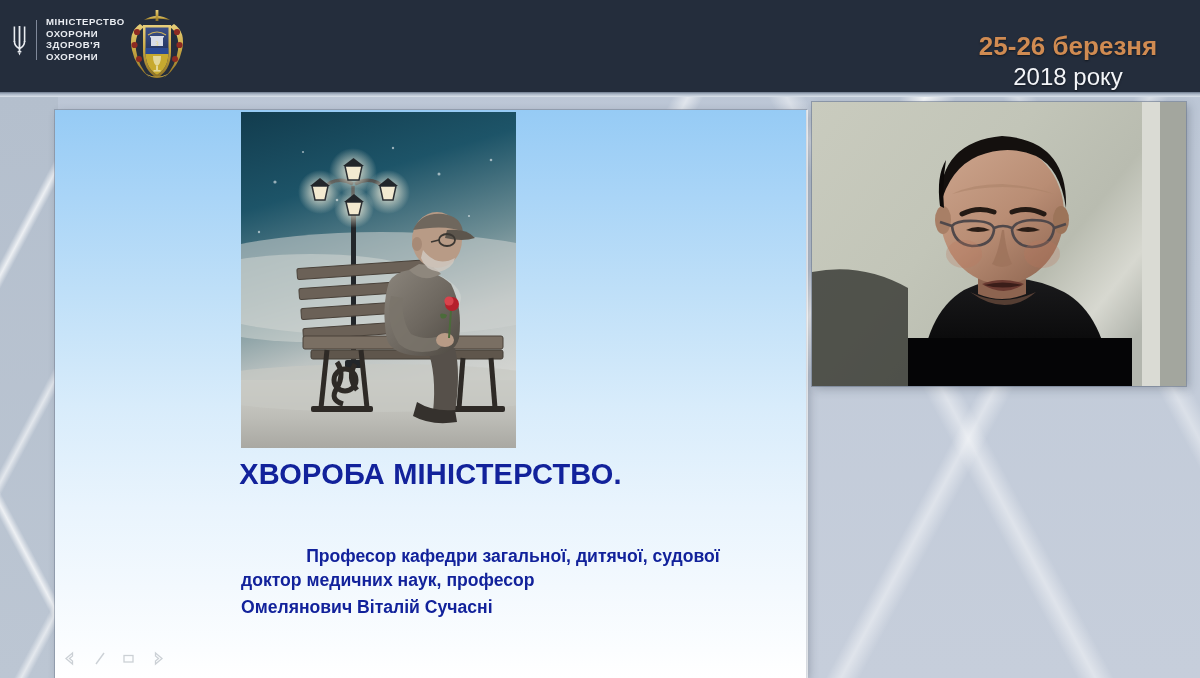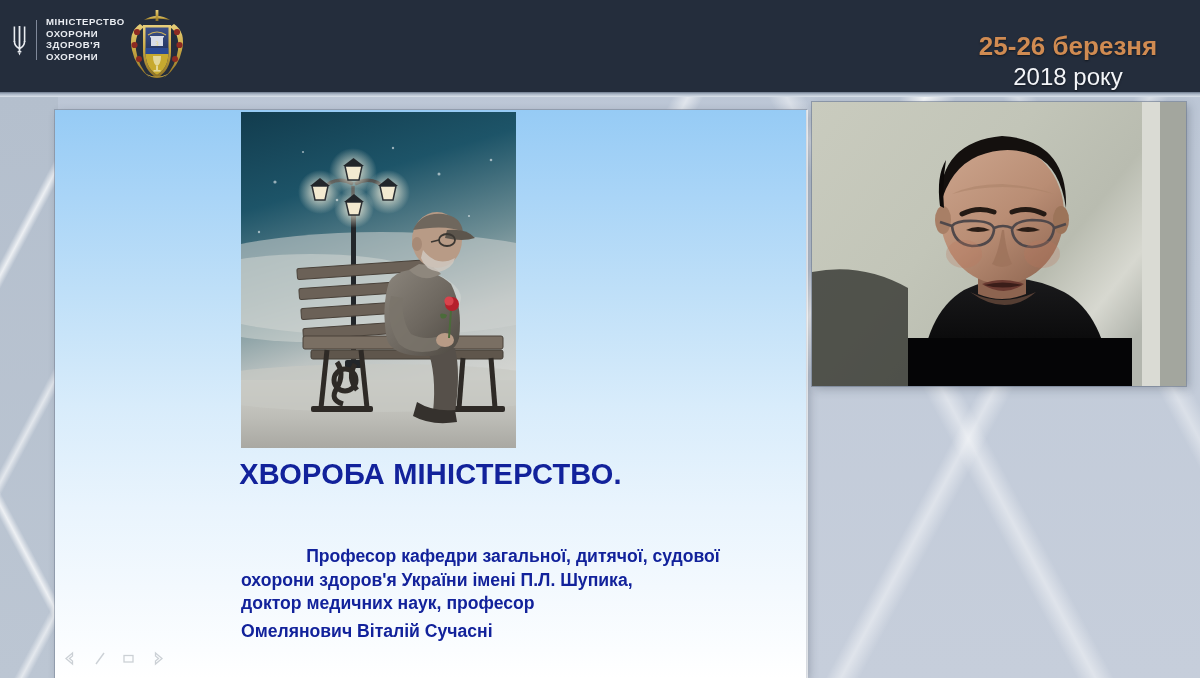--- a/index.html
+++ b/index.html
@@ -404,21 +404,20 @@
           </g>
         </svg>
       </div>
 
       <div id="slide-title">
         <span>ХВОРОБА МІНІСТЕРСТВО.</span><br>
       </div>
 
       <div id="slide-subtitle">
         <span class="l1">Професор кафедри загальної, дитячої, судової</span>
-        <span class="l3">охорони здоров'я України імені П.Л. Шупика,</span>
         <span class="l4">доктор медичних наук, професор</span>
         <span class="l5">Омелянович Віталій Сучасні</span>
       </div>
 
       <div id="slide-toolbar">
         <span class="tb-ico">
           <svg viewBox="0 0 15 15">
               <path d="M9.5 2 L3 7.5 L9.5 13 L9.5 10 L6.5 7.5 L9.5 5 Z" fill="none" stroke="#5c6a78" stroke-width="1.3"></path>
             </svg>
         </span>

